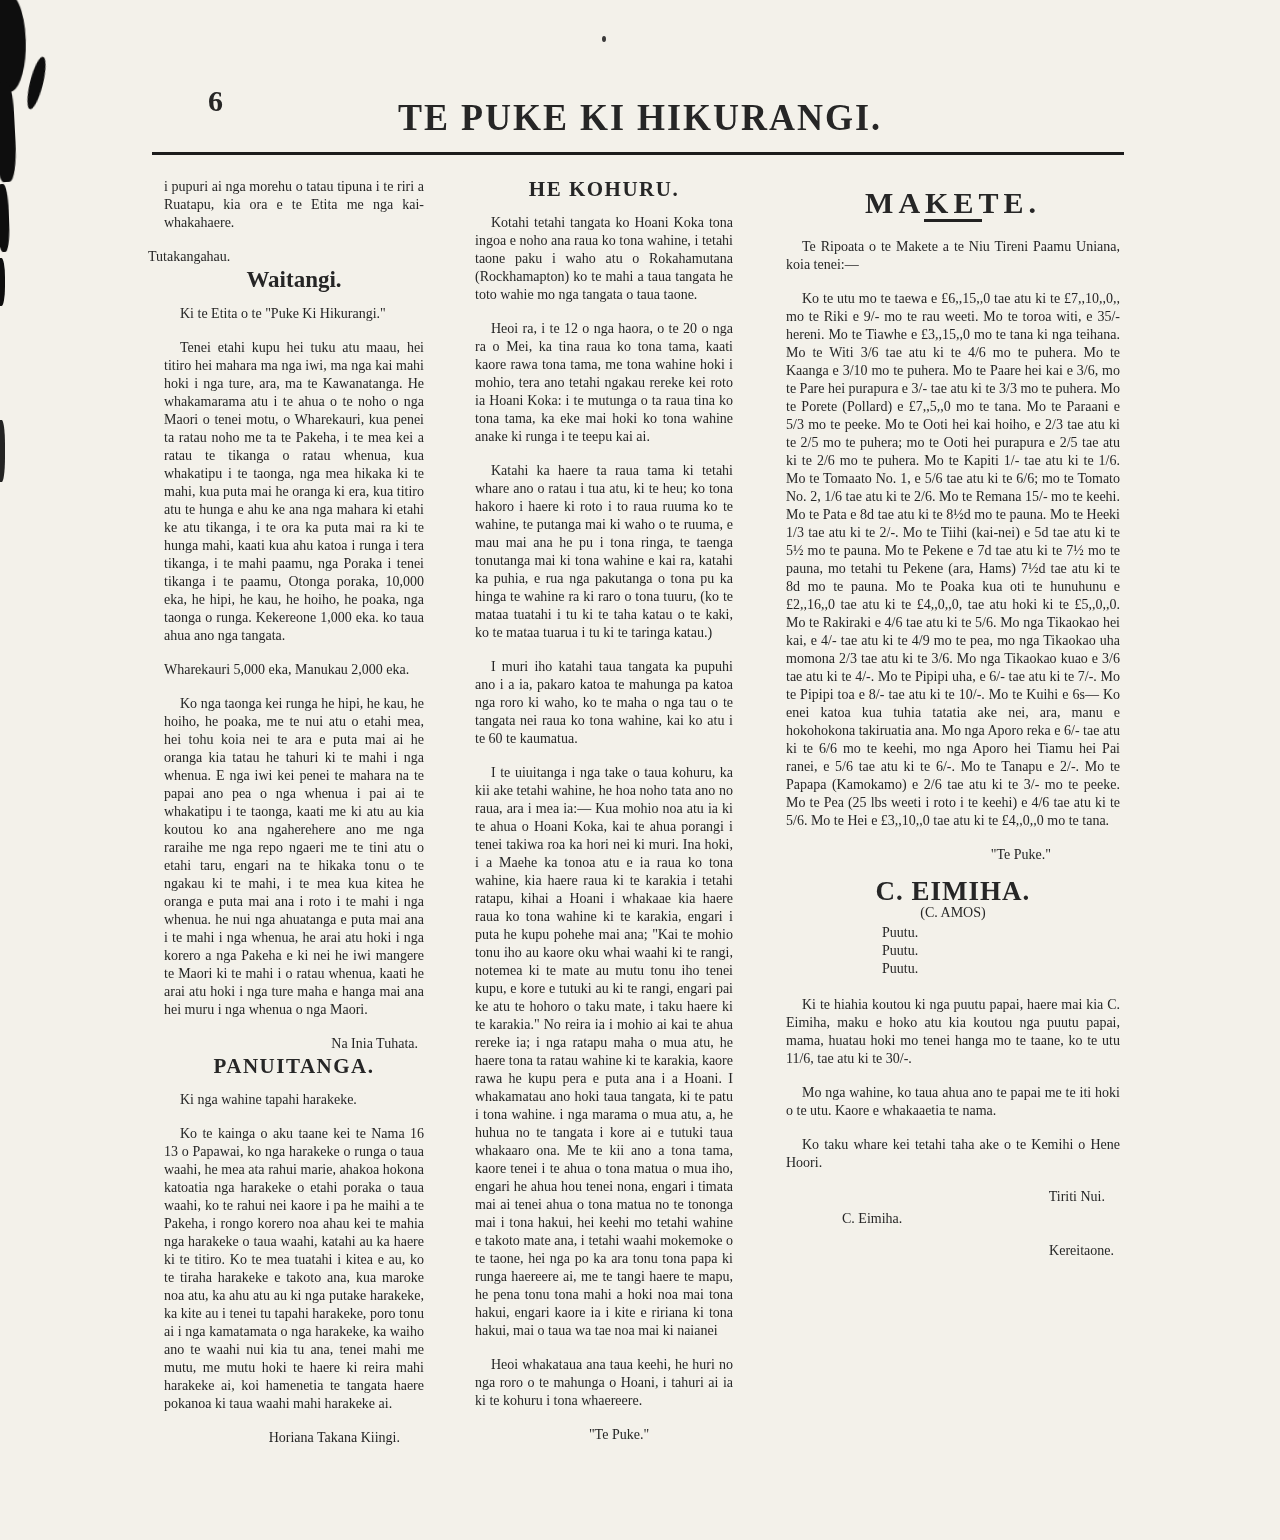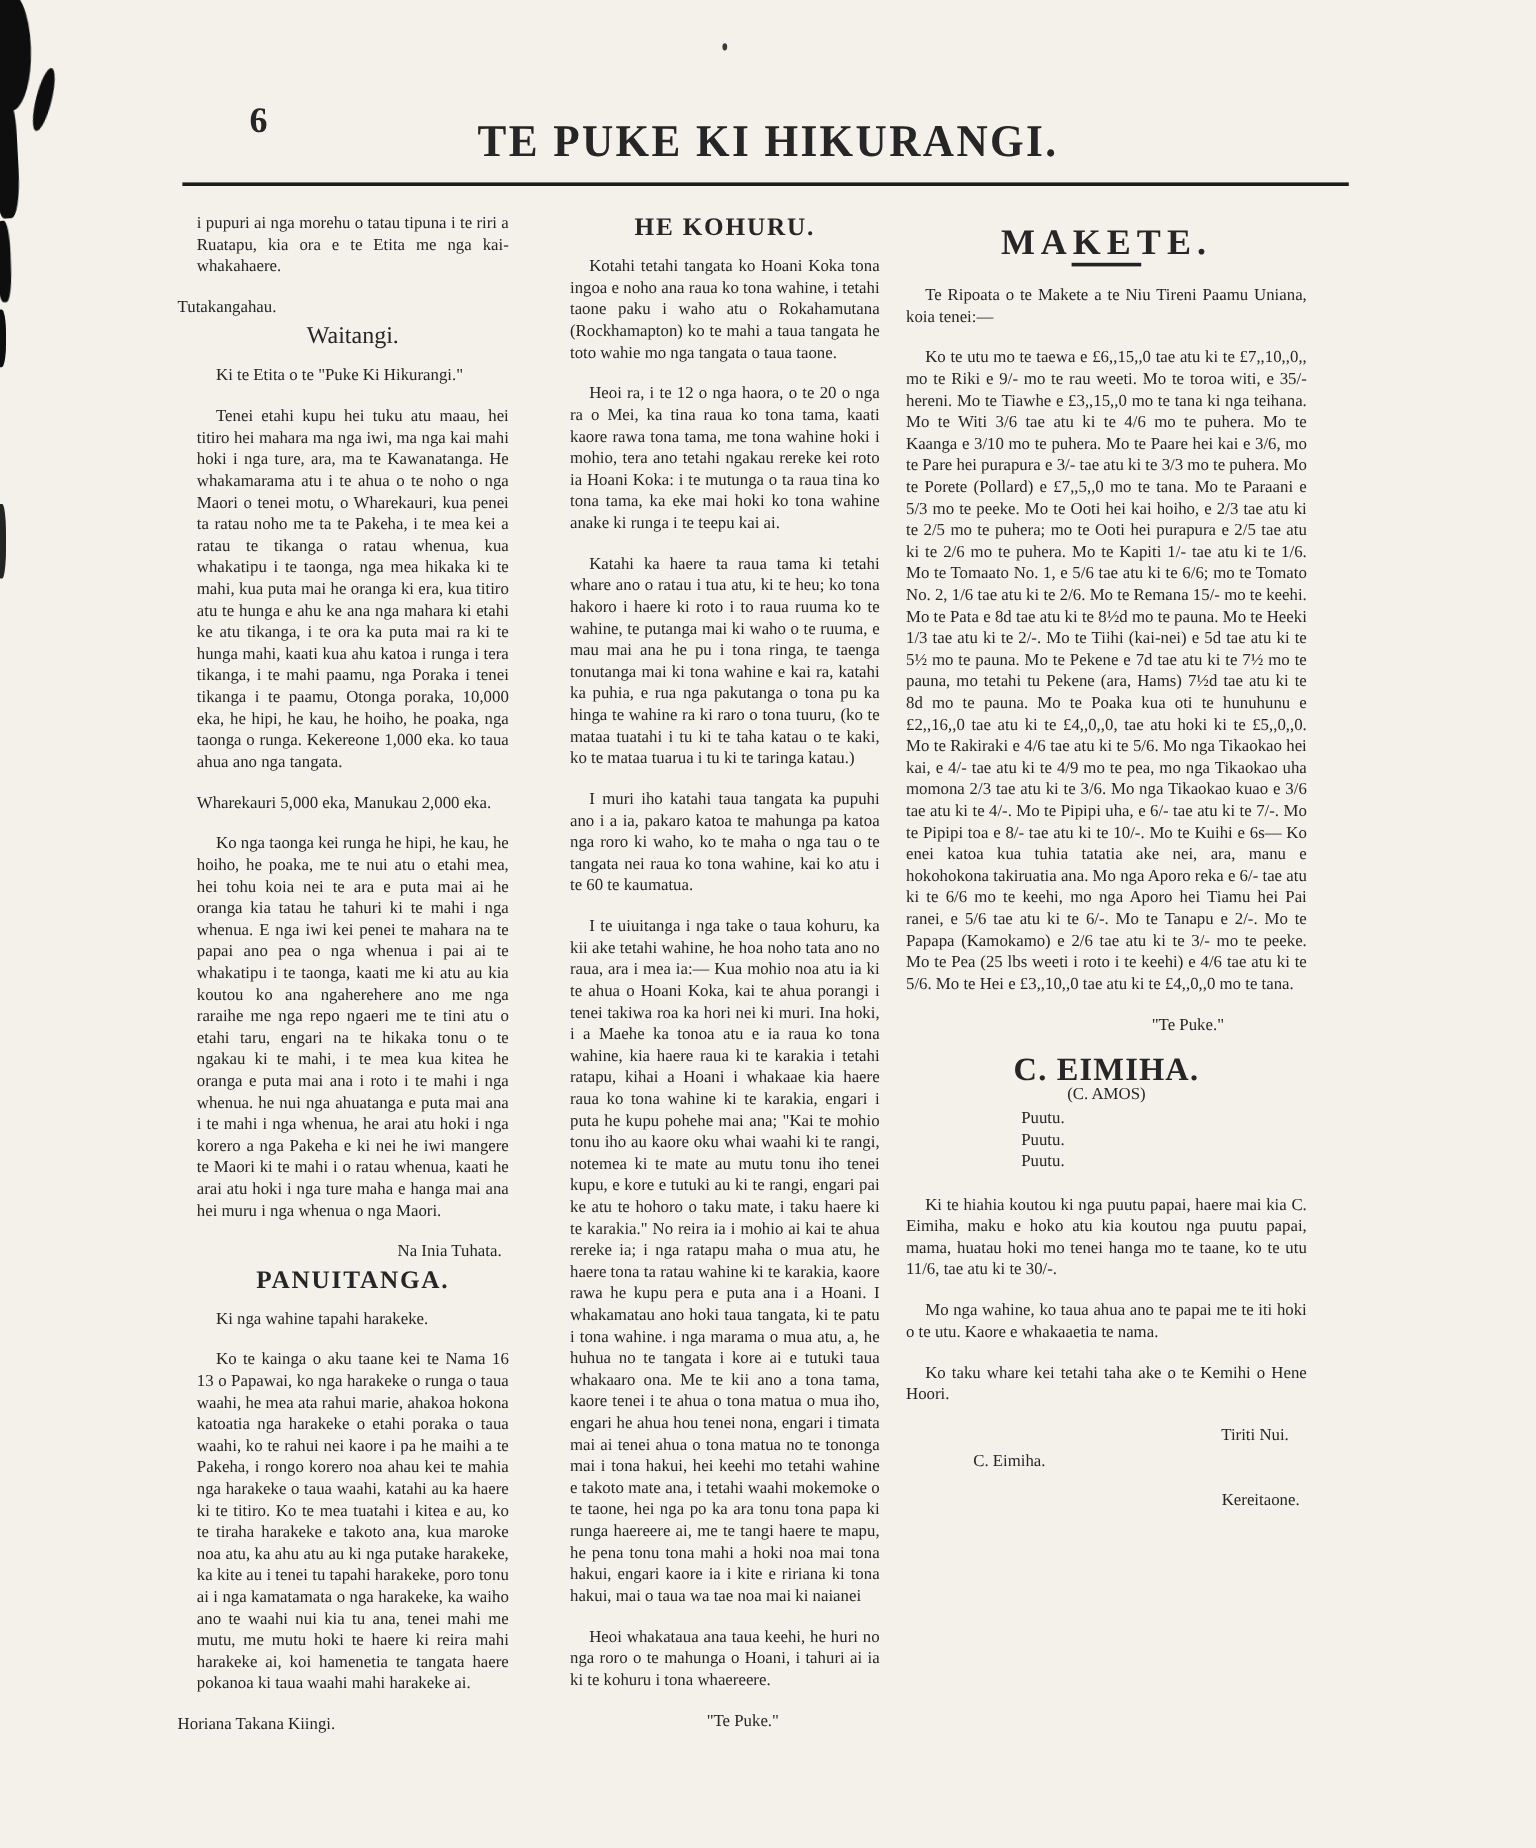--- a/index.html
+++ b/index.html
@@ -7,28 +7,28 @@
         font-family:"Liberation Serif","DejaVu Serif",serif;color:#262626;}
   
   .pageno{position:absolute;left:208px;top:84px;font-size:30px;font-weight:700;}
   .masthead{position:absolute;left:150px;right:150px;top:96px;margin:0;text-align:center;
             font-size:36px;font-weight:700;letter-spacing:2px;transform:scaleY(1.05);}
   .mast-rule{position:absolute;left:152px;top:152px;width:972px;height:3px;background:#1c1c1c;}
   
   .col{position:absolute;font-size:14px;line-height:18px;text-align:justify;}
   .col1{left:148px;top:162px;width:292px;}
   .col2{left:459px;top:176px;width:290px;}
-  .col3{left:739px;top:194px;width:366px;}
+  .col3{left:770px;top:194px;width:366px;}
   .col p{margin:16px;text-indent:16px;}
   .col p.ni{text-indent:0;}
   .sig{text-indent:0;margin:1px 0;}
   .sig-right{padding-right:16px;}
   .sig-right2{text-align:right;padding-right:22px;}
-  .sig-center{text-align:left;padding-right:40px;margin-top:16px;}
-  .head-md{margin:5px 0 2px;text-align:center;font-size:20px;font-weight:400;}
+  .sig-center{text-align:right;padding-right:40px;margin-top:16px;}
+  .head-md{margin:5px 0 2px;text-align:center;font-size:23px;font-weight:700;}
   .head-sm{margin:4px 0 3px;text-align:center;font-size:21px;font-weight:700;letter-spacing:1.5px;}
   .head-xl{margin:0;text-align:center;font-size:30px;font-weight:600;letter-spacing:5px;}
   .makete-rule{width:58px;height:3px;background:#222;margin:7px auto 11px;}
   .head-lg{margin:18px 0 4px;text-align:center;font-size:27px;font-weight:700;letter-spacing:1px;}
   .center{text-align:center;text-indent:0;}
   .tepuke2{margin-top:5px;text-align:center;padding-left:30px;}
   .tepuke3{margin:16px 0 0;text-align:right;padding-right:85px;}
   .puutu-row{display:flex;justify-content:space-between;padding:2px 12px 2px 112px;text-indent:0;flex-direction:column;}
   .street{margin-top:10px;text-align:right;padding-right:31px;}
   .eimiha-sig{margin-top:4px;padding-left:72px;}

